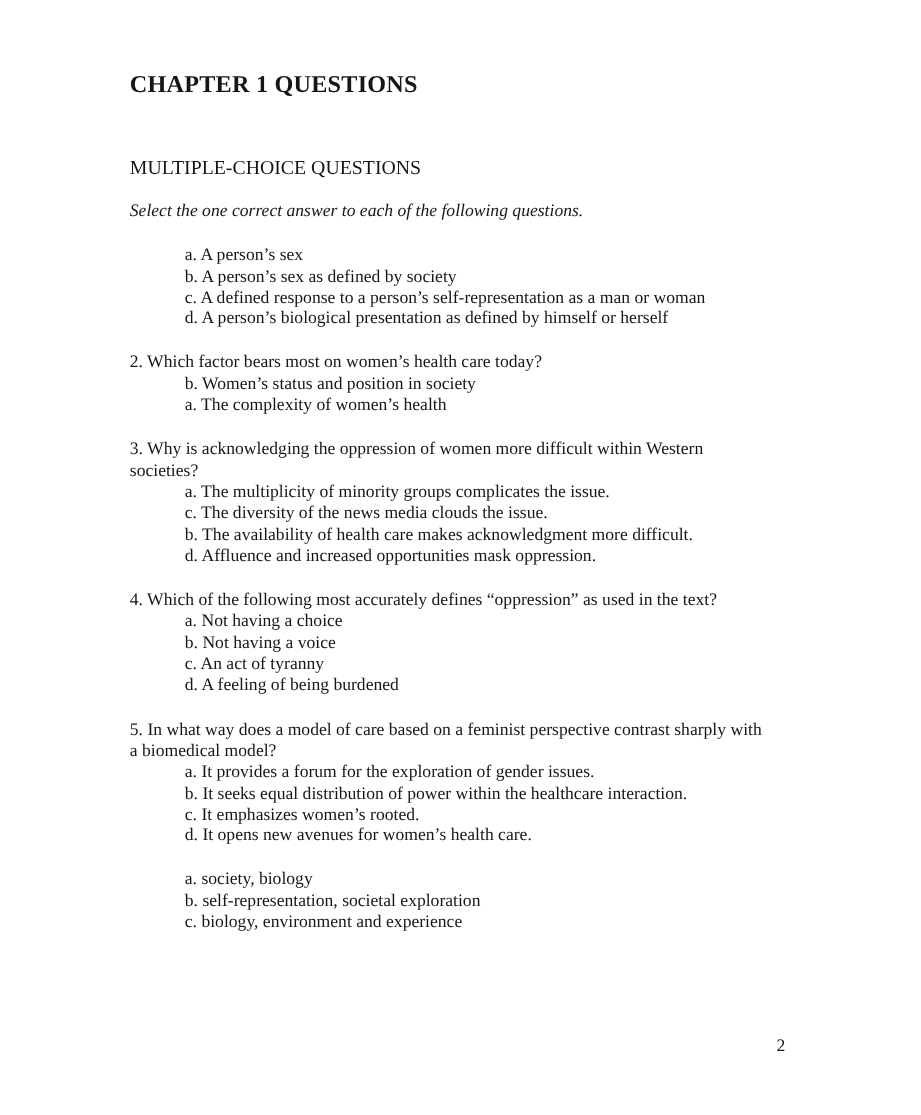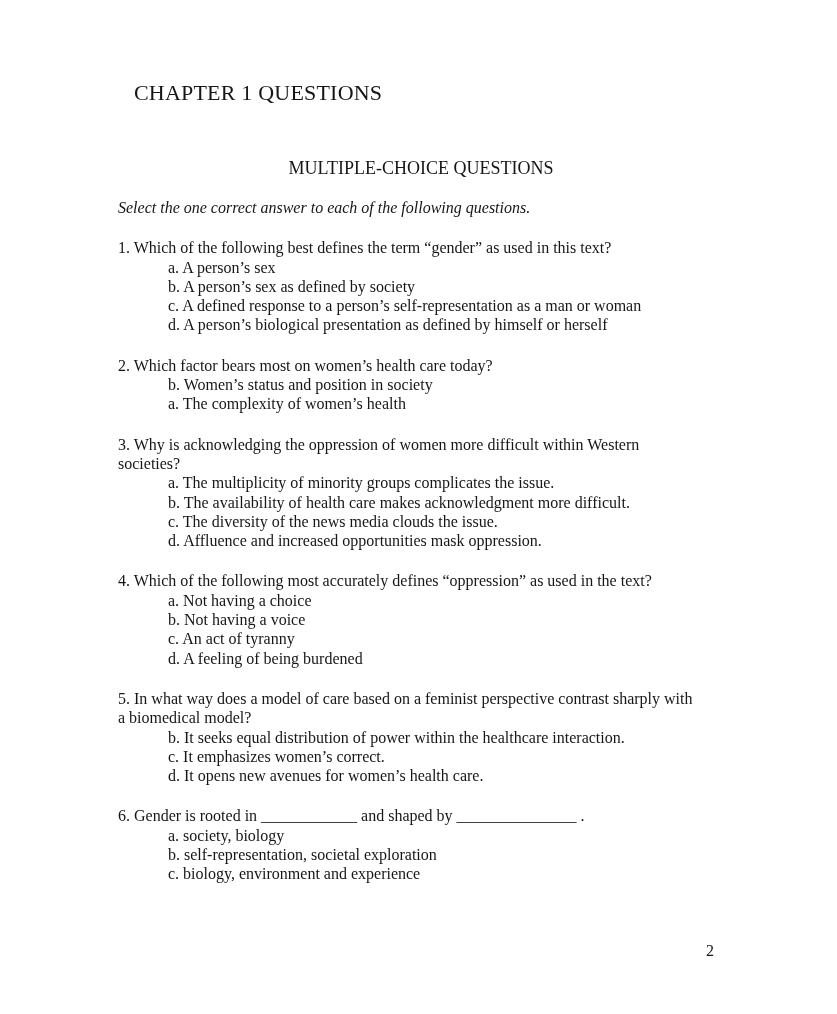--- a/index.html
+++ b/index.html
@@ -16,32 +16,31 @@
     background: #ffffff;
     color: #161616;
     font-size: 16px;
     line-height: 19.3px;
     overflow: hidden;
   }
   .content {
     padding: 64px 113px 0 118px;
   }
   .doc-title {
-    margin: 16px;
+    margin: 0;
     font-size: 22px;
     line-height: 26px;
-    font-weight: normal;
+    font-weight: bold;
     letter-spacing: 0.2px;
   }
   .section-heading {
     margin: 52px 0 0 0;
     font-size: 18px;
     line-height: 21px;
     font-weight: normal;
-    text-align: center;
   }
   .instructions {
     margin: 19px 0 10px 0;
     font-style: italic;
   }
   .question { margin-top: 21px; }
   .question .qline { margin: 0; }
   .qtext { white-space: pre-wrap; }
   .option { padding-left: 50px; }
   .page-number {
@@ -58,60 +57,59 @@
 <div class="page">
   <div class="content">
 
     <h1 class="doc-title">CHAPTER 1 QUESTIONS</h1>
 
     <h2 class="section-heading">MULTIPLE-CHOICE QUESTIONS</h2>
 
     <p class="instructions">Select the one correct answer to each of the following questions.</p>
 
     <section class="question">
-      <p class="qline"><span class="qnum">1.</span> <span class="qtext">Which of the following best defines the term “gender” as used in this text?</span></p>
       <div class="option"><span>a.</span> <span>A person’s sex</span></div>
       <div class="option"><span>b.</span> <span>A person’s sex as defined by society</span></div>
       <div class="option"><span>c.</span> <span>A defined response to a person’s self-representation as a man or woman</span></div>
       <div class="option"><span>d.</span> <span>A person’s biological presentation as defined by himself or herself</span></div>
     </section>
 
     <section class="question">
       <p class="qline"><span class="qnum">2.</span> <span class="qtext">Which factor bears most on women’s health care today?</span></p>
       <div class="option"><span>b.</span> <span>Women’s status and position in society</span></div>
       <div class="option"><span>a.</span> <span>The complexity of women’s health</span></div>
     </section>
 
     <section class="question">
       <p class="qline"><span class="qnum">3.</span> <span class="qtext">Why is acknowledging the oppression of women more difficult within Western
 societies?</span></p>
       <div class="option"><span>a.</span> <span>The multiplicity of minority groups complicates the issue.</span></div>
+      <div class="option"><span>c.</span> <span>The diversity of the news media clouds the issue.</span></div>
       <div class="option"><span>b.</span> <span>The availability of health care makes acknowledgment more difficult.</span></div>
-      <div class="option"><span>c.</span> <span>The diversity of the news media clouds the issue.</span></div>
       <div class="option"><span>d.</span> <span>Affluence and increased opportunities mask oppression.</span></div>
     </section>
 
     <section class="question">
       <p class="qline"><span class="qnum">4.</span> <span class="qtext">Which of the following most accurately defines “oppression” as used in the text?</span></p>
       <div class="option"><span>a.</span> <span>Not having a choice</span></div>
       <div class="option"><span>b.</span> <span>Not having a voice</span></div>
       <div class="option"><span>c.</span> <span>An act of tyranny</span></div>
       <div class="option"><span>d.</span> <span>A feeling of being burdened</span></div>
     </section>
 
     <section class="question">
       <p class="qline"><span class="qnum">5.</span> <span class="qtext">In what way does a model of care based on a feminist perspective contrast sharply with
 a biomedical model?</span></p>
+      <div class="option"><span>a.</span> <span>It provides a forum for the exploration of gender issues.</span></div>
       <div class="option"><span>b.</span> <span>It seeks equal distribution of power within the healthcare interaction.</span></div>
-      <div class="option"><span>c.</span> <span>It emphasizes women’s correct.</span></div>
+      <div class="option"><span>c.</span> <span>It emphasizes women’s rooted.</span></div>
       <div class="option"><span>d.</span> <span>It opens new avenues for women’s health care.</span></div>
     </section>
 
     <section class="question">
-      <p class="qline"><span class="qnum">6.</span> <span class="qtext">Gender is rooted in ____________ and shaped by _______________ .</span></p>
       <div class="option"><span>a.</span> <span>society, biology</span></div>
       <div class="option"><span>b.</span> <span>self-representation, societal exploration</span></div>
       <div class="option"><span>c.</span> <span>biology, environment and experience</span></div>
     </section>
 
   </div>
 
   <div class="page-number">2</div>
 </div>
 

